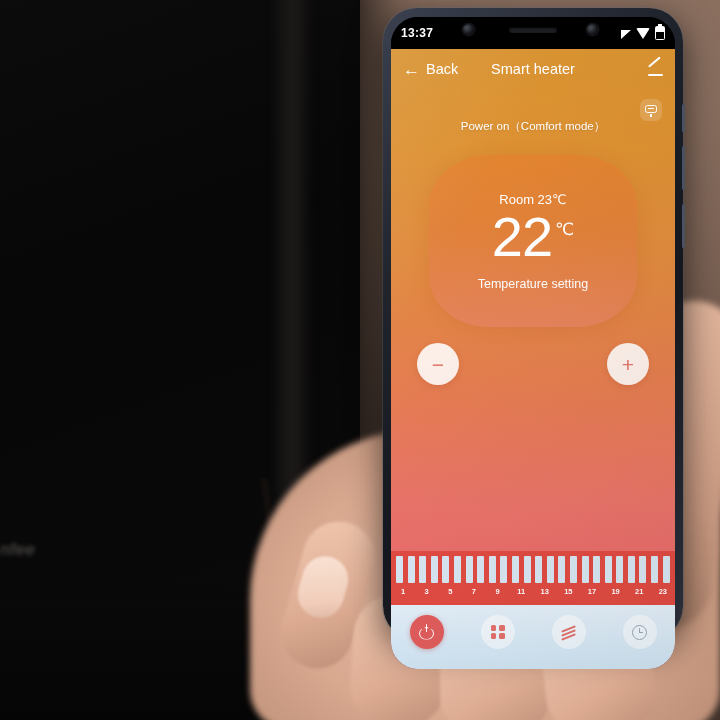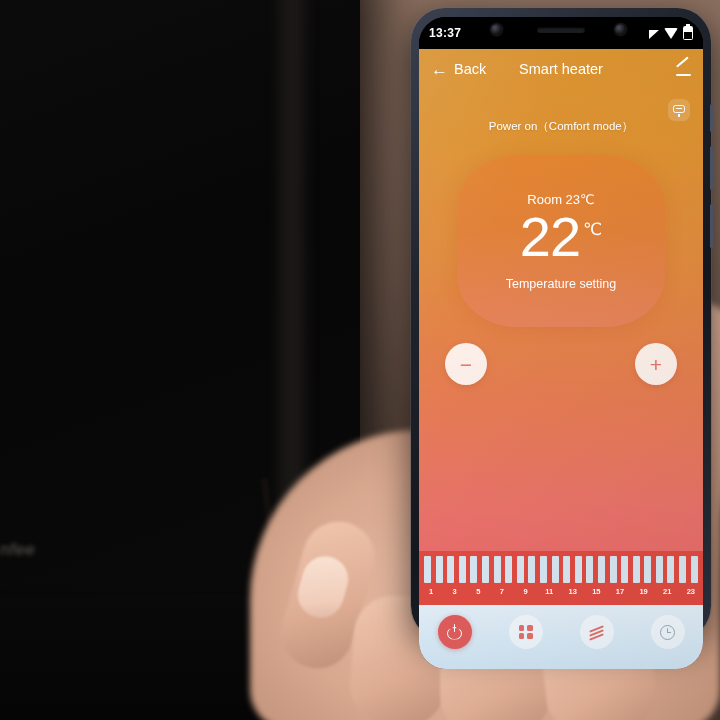--- a/index.html
+++ b/index.html
@@ -74,21 +74,20 @@
     background:linear-gradient(200deg,#e0b49b 0%,#c79880 60%,#a87f68 100%);
     filter:blur(3px);transform:rotate(7deg);
   }
 
   
   .phone{
     position:absolute;left:383px;top:8px;width:300px;height:632px;
     border-radius:34px;
     background:linear-gradient(135deg,#3b4150 0%,#20242d 30%,#14171d 60%,#2a2f3a 100%);
     box-shadow:0 10px 34px rgba(0,0,0,.62), 0 0 0 1px rgba(120,130,150,.35);
-    margin-left:28px;
   }
   .phone-inner{
     position:absolute;left:8px;top:9px;width:284px;height:652px;
     border-radius:27px;background:#000;overflow:hidden;
   }
   .btn-side{position:absolute;right:-2px;width:3px;border-radius:2px;background:#4a5160;}
   .btn-a{top:96px;height:28px;}
   .btn-b{top:138px;height:44px;}
   .btn-c{top:196px;height:44px;}
 

